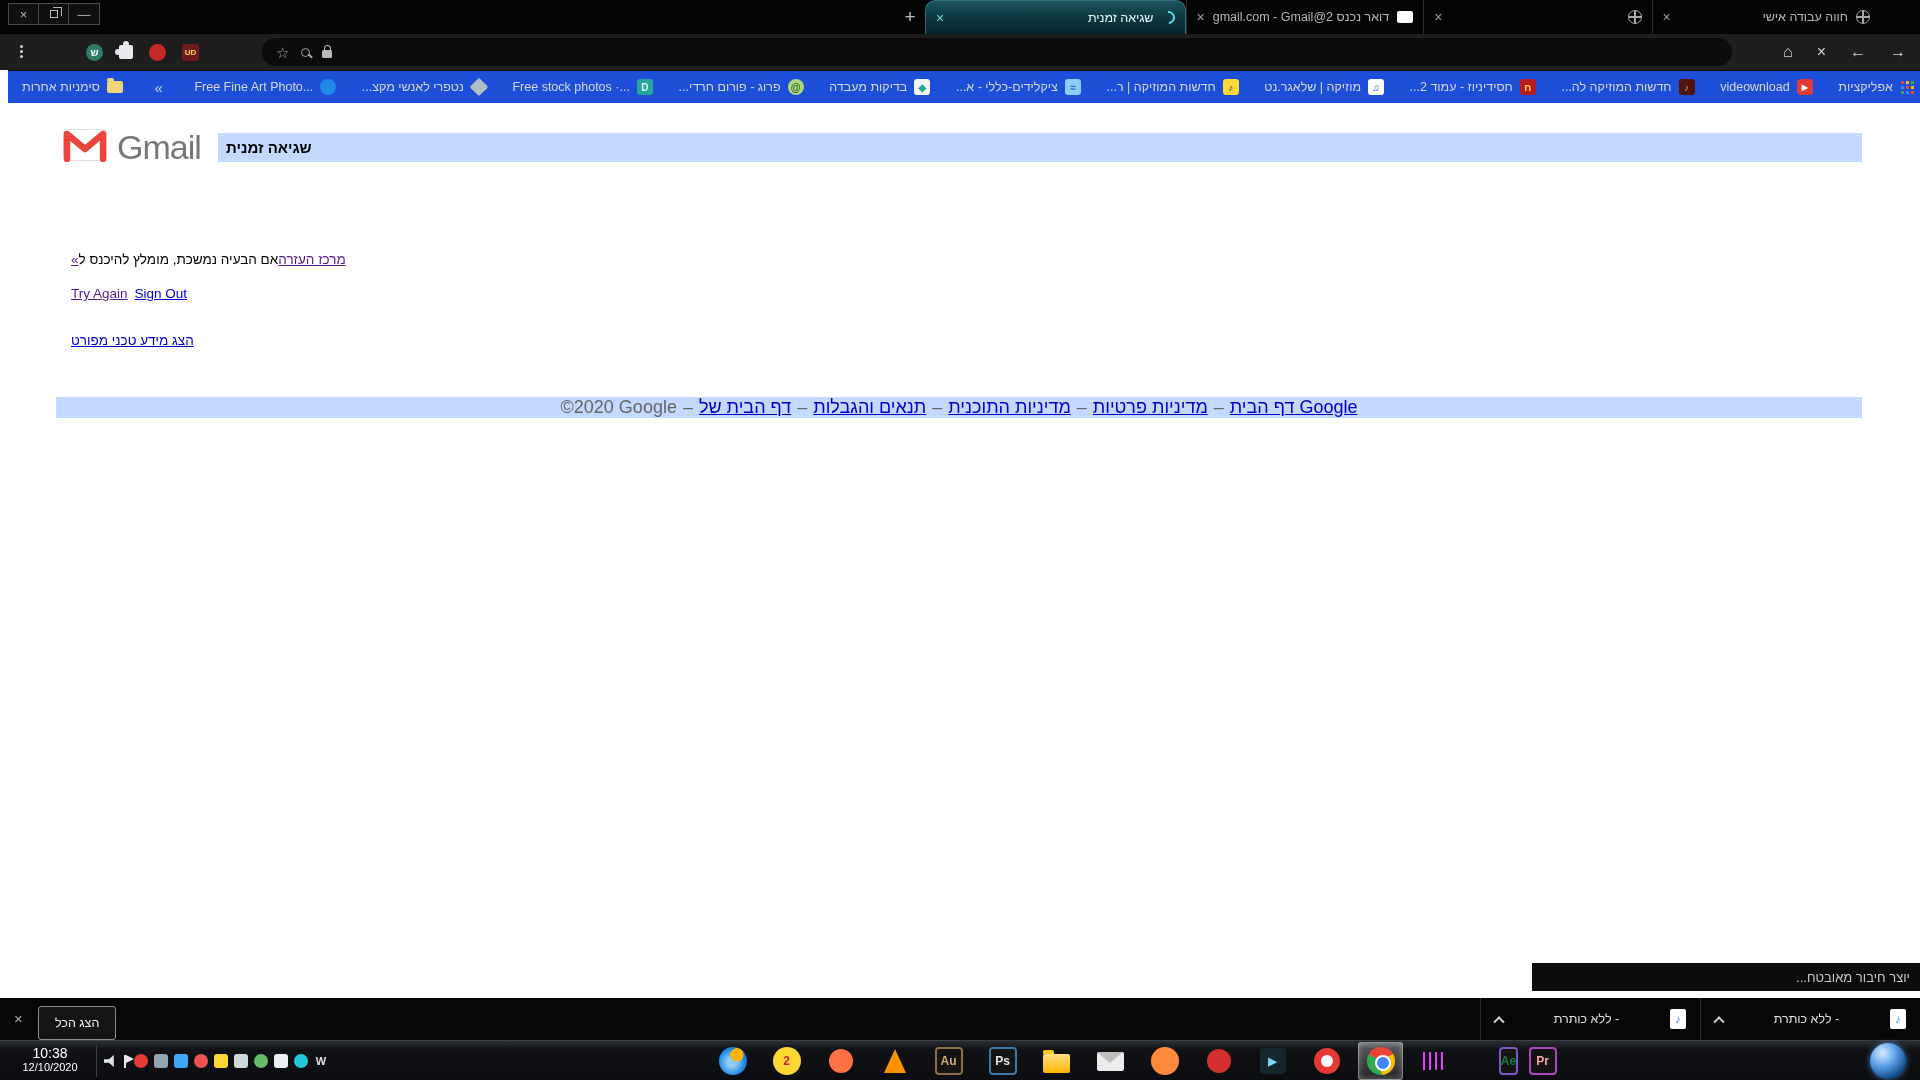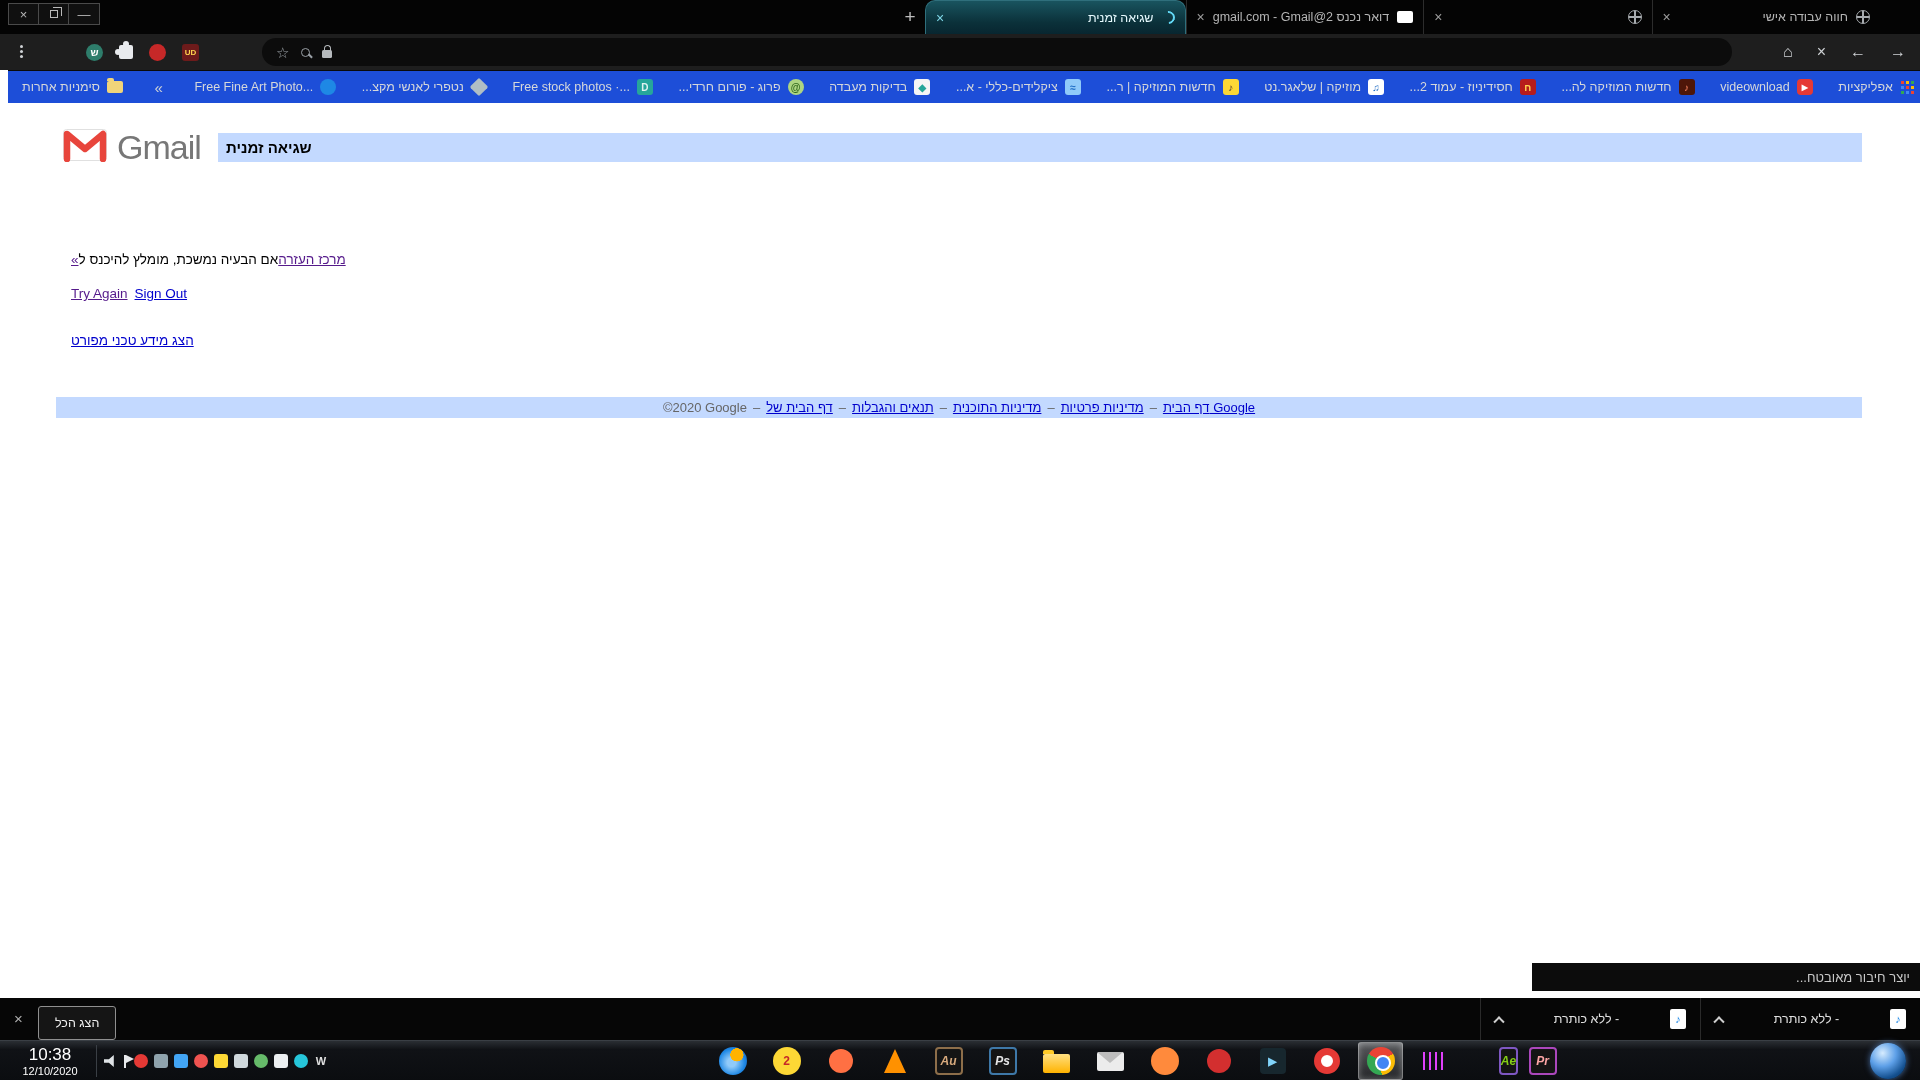--- a/index.html
+++ b/index.html
@@ -89,21 +89,21 @@
   #banner .btitle { font-size:15px; font-weight:bold; color:#000; }
   .bodyline { position:absolute; left:71px; font-size:13.5px; color:#000; white-space:nowrap; }
   a.lnk { text-decoration:underline; cursor:pointer; }
   .lnk-blue { color:#0000cc; }
   .lnk-visited { color:#551a8b; }
   #p1 { top:117px; }
   #p2 { top:149px; }
   #actions { top:183px; display:flex; gap:7px; }
   #techline { top:230px; }
   #pgfooter { position:absolute; left:56px; right:58px; top:294px; height:21px; background:#c3d9ff;
-    display:flex; align-items:center; justify-content:center; gap:6px; font-size:13px; color:#666; }
+    display:flex; align-items:center; justify-content:center; gap:6px; font-size:18px; color:#666; }
   #pgfooter .flink { color:#0000cc; text-decoration:underline; cursor:pointer; }
 
   
   #dl-tooltip { position:absolute; left:1532px; top:963px; right:0; height:28px; background:#0c0c0c;
     color:#c9c9c9; font-size:13px; display:flex; align-items:center; justify-content:flex-end;
     padding-right:10px; }
 
   
   #shelf { position:absolute; left:0; top:998px; width:1920px; height:42px; background:#060606; }
   #shelf-close { position:absolute; left:14px; top:12px; color:#b0b0b0; font-size:15px; }
@@ -116,21 +116,21 @@
   .dl .dtitle { flex:1; text-align:center; white-space:nowrap; }
   .caret { width:8px; height:8px; border-top:2px solid #cfcfcf; border-left:2px solid #cfcfcf;
     transform:rotate(45deg) translate(2px,2px); flex:none; }
   .docicon { width:16px; height:20px; background:#fff; border-radius:2px; color:#1e88e5;
     font-size:11px; display:flex; align-items:center; justify-content:center; flex:none; }
 
   
   #taskbar { position:absolute; left:0; top:1040px; width:1920px; height:40px;
     background:linear-gradient(#2a2e33,#101216 22%,#0b0d10); border-top:1px solid #3a3f45; }
   #clock { position:absolute; left:10px; top:4px; width:80px; text-align:center; color:#fff; }
-  #clock .time { font-size:17px; }
+  #clock .time { font-size:14px; }
   #clock .date { font-size:11px; }
   #clock-sep { position:absolute; left:96px; top:4px; width:1px; height:32px; background:#3a3f45; }
   #tray { position:absolute; left:104px; top:0; height:40px; display:flex; align-items:center; gap:6px; }
   .ti { width:14px; height:14px; display:flex; align-items:center; justify-content:center;
     font-size:11px; font-weight:bold; }
   .ti-dot { border-radius:50%; }
   .ti-sq { border-radius:3px; }
   .ti-speaker { width:14px; height:12px; background:#dfe3e6;
     clip-path:polygon(0 35%,35% 35%,70% 0,70% 100%,35% 65%,0 65%); }
   .ti-flag { width:4px; height:13px; position:relative; }
@@ -142,21 +142,21 @@
   .app.active { background:linear-gradient(rgba(255,255,255,.30),rgba(255,255,255,.10));
     border:1px solid rgba(255,255,255,.4); box-shadow:inset 0 0 6px rgba(255,255,255,.35); }
   .ai { width:28px; height:28px; display:flex; align-items:center; justify-content:center;
     font-weight:bold; font-size:12px; }
   .ai-ff { border-radius:50%;
     background:radial-gradient(circle at 64% 28%,#ffb300 0 24%,transparent 25%),
                radial-gradient(circle at 45% 55%,#90caf9 0 20%,#1e88e5 60%,#0d47a1 100%); }
   .ai-circle { border-radius:50%; }
   .ai-cone { width:0; height:0; border-left:11px solid transparent; border-right:11px solid transparent;
     border-bottom:24px solid #ff9100; }
-  .ai-adobe { background:#141414; border-radius:4px;font-style:italic; }
+  .ai-adobe { background:#141414; border-radius:4px; }
   .ai-folder { width:27px; height:19px; background:linear-gradient(#ffe082,#ffb300);
     border-radius:2px; position:relative; margin-top:5px; }
   .ai-folder::before { content:""; position:absolute; left:0; top:-4px; width:11px; height:4px;
     background:#ffca28; border-radius:2px 2px 0 0; }
   .ai-mail { width:27px; height:19px; background:#ececec; border-radius:2px; position:relative; overflow:hidden; }
   .ai-mail::before { content:""; position:absolute; left:0; top:0; border-left:13.5px solid transparent;
     border-right:13.5px solid transparent; border-top:11px solid #bdbdbd; }
   .ai-dot { border-radius:50%; width:24px; height:24px; }
   .ai-mpc { width:26px; height:26px; border-radius:4px; background:#17272e; color:#81d4fa; font-size:11px; }
   .ai-ring2 { width:26px; height:26px; border-radius:50%; border:7px solid #e53935; background:#fff; }
@@ -404,20 +404,20 @@
       <span class="app">
         <span class="ai ai-ring2"></span>
       </span>
       <span class="app active">
         <span class="ai ai-chrome"></span>
       </span>
       <span class="app">
         <span class="ai ai-wave"></span>
       </span>
       <span class="app">
-        <span class="ai ai-adobe" style="color: #84cc16; border: 2px solid rgb(126, 87, 194); margin-left: 40px;">Ae</span>
+        <span class="ai ai-adobe" style="color: #15803d; border: 2px solid rgb(126, 87, 194); margin-left: 40px;">Ae</span>
       </span>
       <span class="app">
         <span class="ai ai-adobe" style="color: #fca5a5; border: 2px solid rgb(171, 71, 188);">Pr</span>
       </span>
     </div>
   <div id="start-orb"></div>
 </div>
 
 </body></html>

